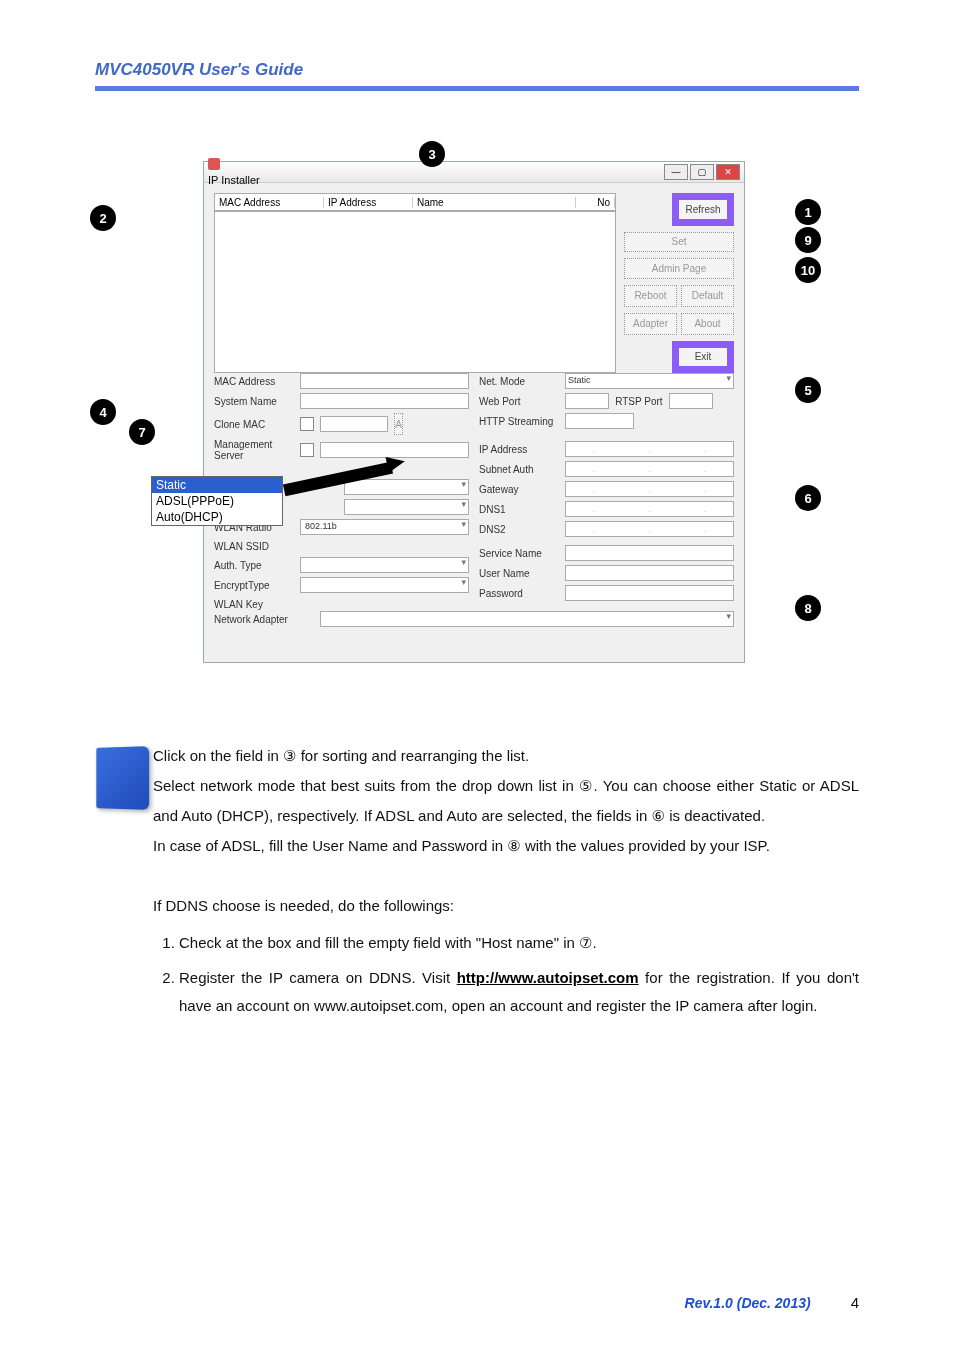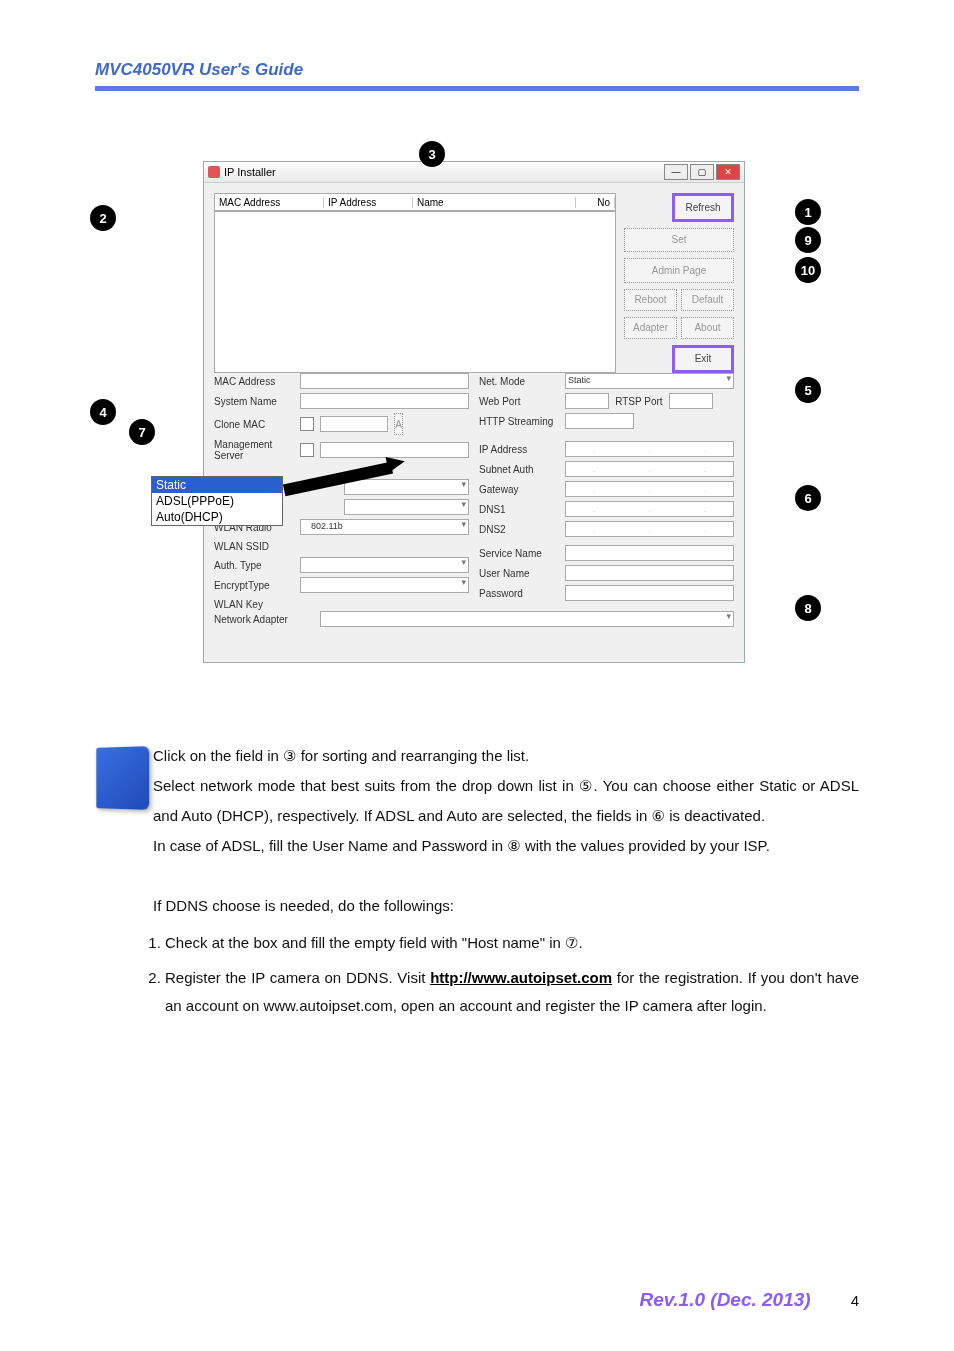--- a/index.html
+++ b/index.html
@@ -50,42 +50,42 @@
   .titlebar {
     height: 20px;
     background: linear-gradient(#fefefe,#e8e8e8);
     border-bottom: 1px solid #ccc;
     display: flex;
     align-items: center;
     justify-content: space-between;
     padding: 0 4px;
     font-size: 11px;
   }
-  .titlebar .title { display:flex; align-items:flex-start; gap:4px;}
+  .titlebar .title { display:flex; align-items:flex-start; gap:4px;flex-direction:column;}
   .win-icon { width:12px;height:12px;background:#d55; border-radius:2px;}
   .winbtns { display:flex; gap:2px;}
   .winbtn { width:22px; height:14px; border:1px solid #888; background:#eee; font-size:9px; display:flex; align-items:center; justify-content:center;}
   .winbtn.close { background:#d44; color:#fff;}
   .win-body { padding: 10px; display:flex; flex-direction:column; gap:0;}
   .listhdr { display:flex; background:#fff; border:1px solid #aaa; height:16px; font-size:10px; align-items:center;}
   .listhdr div { padding:0 4px; border-right:1px solid #ccc; }
   .list-area { display:flex; gap:8px;}
   .list-box { background:#fff; border:1px solid #aaa; width:400px; height:160px;}
   .btn-col { display:flex; flex-direction:column; gap:6px; width:110px;}
   .btn-row { display:flex; gap:4px;}
   .wbtn {
     border:1px dotted #999;
     background:#f4f4f4;
     color:#999;
     font-size:10px;
     height:20px;
     display:flex;align-items:center;justify-content:center;
     flex:1;
   }
-  .wbtn.solid { border:3px solid #8b5cf6; color:#444;margin-left:48px;}
+  .wbtn.solid { border:7px solid #8b5cf6; color:#444;margin-left:48px;}
   .formrow { display:flex; align-items:center; gap:6px; font-size:10px; color:#333;}
   .formrow label { width:80px;}
   .formrow .fld { border:1px solid #aaa; background:#fff; height:14px; flex:1;}
   .formrow .sel { height:14px; background:#fff; border:1px solid #aaa; position:relative; flex:1;}
   .sel::after{content:"▾";position:absolute;right:2px;top:-1px;font-size:9px;color:#777;}
   .two-col { display:flex; gap:10px;}
   .left-col { flex:1; display:flex; flex-direction:column; gap:4px;}
   .right-col { flex:1; display:flex; flex-direction:column; gap:4px;}
   .dotfld { border:1px solid #aaa; background:#fff; height:14px; flex:1; display:flex; align-items:center; justify-content:space-around; color:#aaa; font-size:8px;}
   
@@ -141,31 +141,31 @@
   }
   .instr-text{
     flex:1;
     font-size:15px;
     line-height:2;
     color:#111;
     text-align:justify;
   }
   .instr-text a{color:#000;text-decoration:underline;font-weight:bold;}
   .instr-text .bold{font-weight:normal;}
-  ol.steps{margin:8px 0 0 12px;padding:0;}
+  ol.steps{margin:8px 0 0 26px;padding:0;}
   ol.steps li{margin-bottom:6px;line-height:1.9;}
   .footer{
     position:absolute;
     bottom:40px;
     right:95px;
     display:flex;
     gap:40px;
     align-items:baseline;
   }
-  .footer .rev{color:#8b5cf6;font-style:italic;font-weight:bold;font-size:19px;}
+  .footer .rev{color:#1d4ed8;font-style:italic;font-weight:bold;font-size:14px;}
   .footer .pg{color:#111;font-size:15px;}
 </style>
 </head>
 <body>
 
 <div class="page">
   <div class="header-title">MVC4050VR User's Guide</div>
   <hr class="header-rule">
 
   <div class="screenshot-wrap" style="height:540px;">
@@ -247,21 +247,21 @@
             <div class="formrow" style="margin-top:14px;">
                 <label style="width:auto;flex:1">&nbsp;</label>
                 <div class="sel"></div>
               </div>
             <div class="formrow">
                 <label style="width:auto;flex:1">&nbsp;</label>
                 <div class="sel"></div>
               </div>
             <div class="formrow">
                 <label>WLAN Radio</label>
-                <div class="sel"><span style="font-size:9px;padding-left:10px">802.11b</span></div>
+                <div class="sel"><span style="font-size:9px;padding-left:4px">802.11b</span></div>
               </div>
             <div class="formrow">
                 <label>WLAN SSID</label>
                 <div class="fld" style="border:0;background:transparent"></div>
               </div>
             <div class="formrow">
                 <label>Auth. Type</label>
                 <div class="sel"></div>
               </div>
             <div class="formrow">

